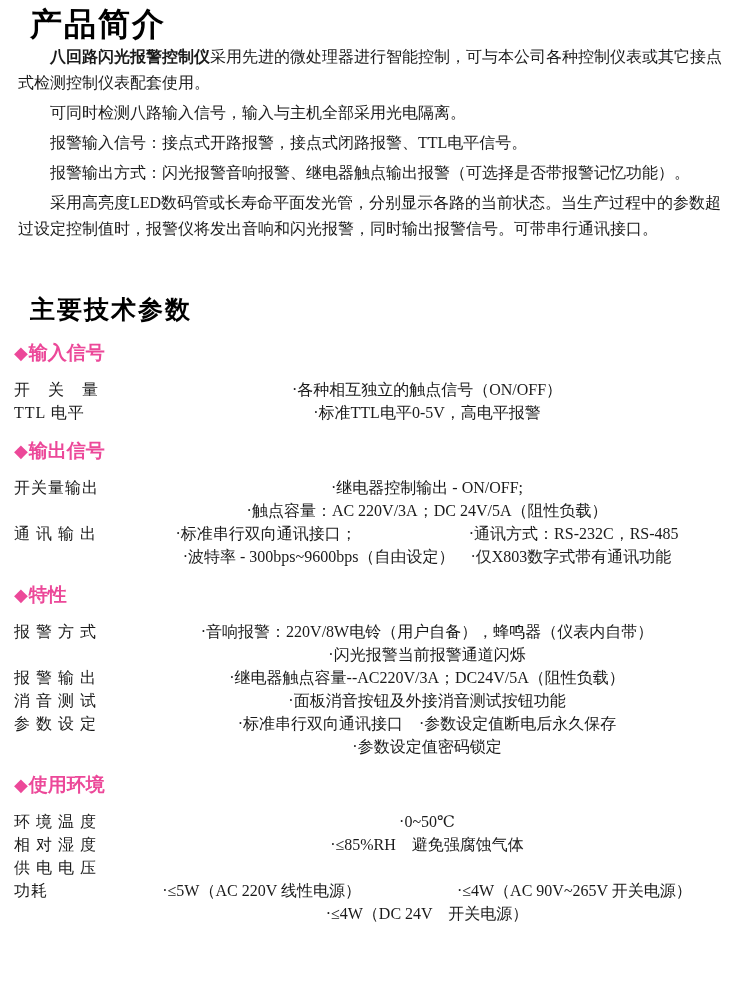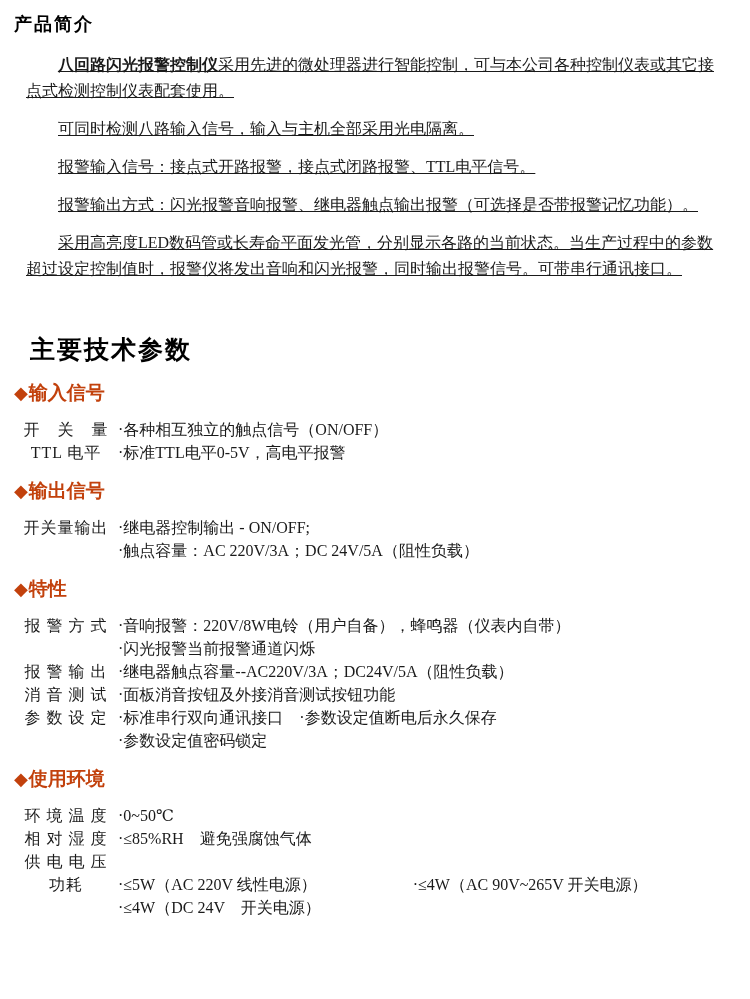--- a/index.html
+++ b/index.html
@@ -13,74 +13,73 @@
     overflow: hidden;
     color: #141414;
     font-family: "Liberation Serif", "DejaVu Serif", serif;
   }
   .doc {
     padding: 8px 14px 0 14px;
   }
   .main-title {
     font-family: "Liberation Sans", "DejaVu Sans", sans-serif;
     font-weight: 700;
-    font-size: 18px;
+    font-size: 32px;
     line-height: 32px;
     letter-spacing: 2px;
-    margin: 0 0 4px 0;
+    margin: 0 0 4px 16px;
     color: #000;
   }
   .specs-main-title {
     font-size: 25px;
     line-height: 34px;
     margin: 50px 0 0 16px;
   }
   .para {
-    margin: 12px;
+    margin: 4px;
     font-size: 16px;
     line-height: 26px;
     text-indent: 2em;
     color: #1a1a1a;
-    text-decoration: underline;
   }
   .para .lead {
     font-weight: 700;
   }
   .spec-section {
     margin-top: 14px;
   }
   .section-title {
     margin: 0 0 12px 0;
     font-size: 19px;
     line-height: 26px;
     font-weight: 600;
-    color: #c2410c;
+    color: #ec4899;
   }
   .section-title .diamond {
     font-size: 18px;
     margin-right: 1px;
   }
   .spec-row {
     display: flex;
     font-size: 16px;
     line-height: 23px;
     color: #1a1a1a;
   }
   .row-label {
     flex: 0 0 104px;
     white-space: pre;
     letter-spacing: 1px;
-    text-align: center;
   }
   .row-lines {
     flex: 1;
     min-width: 0;
   }
   .row-line {
     white-space: pre-wrap;
+    text-align: center;
   }
 </style>
 </head>
 <body>
 
 <div class="doc">
   <h1 class="main-title">产品简介</h1>
   <div id="intro-paras">
   <p class="para"><b class="lead">八回路闪光报警控制仪</b><span>采用先进的微处理器进行智能控制，可与本公司各种控制仪表或其它接点式检测控制仪表配套使用。</span></p>
 
@@ -118,20 +117,28 @@
     <div>
   <div class="spec-row">
     <span class="row-label">开关量输出</span>
     <div class="row-lines">
   <div class="row-line">·继电器控制输出 - ON/OFF;</div>
 
   <div class="row-line">·触点容量：AC 220V/3A；DC 24V/5A（阻性负载）</div>
 </div>
   </div>
 
+  <div class="spec-row">
+    <span class="row-label">通 讯 输 出</span>
+    <div class="row-lines">
+  <div class="row-line">·标准串行双向通讯接口；　　　　　　　·通讯方式：RS-232C，RS-485</div>
+
+  <div class="row-line">·波特率 - 300bps~9600bps（自由设定）　·仅X803数字式带有通讯功能</div>
+</div>
+  </div>
 </div>
   </section>
 
   <section class="spec-section">
     <h2 class="section-title"><span class="diamond">◆</span><span>特性</span></h2>
     <div>
 
 
   <div class="spec-row">
     <span class="row-label">报 警 方 式</span>

